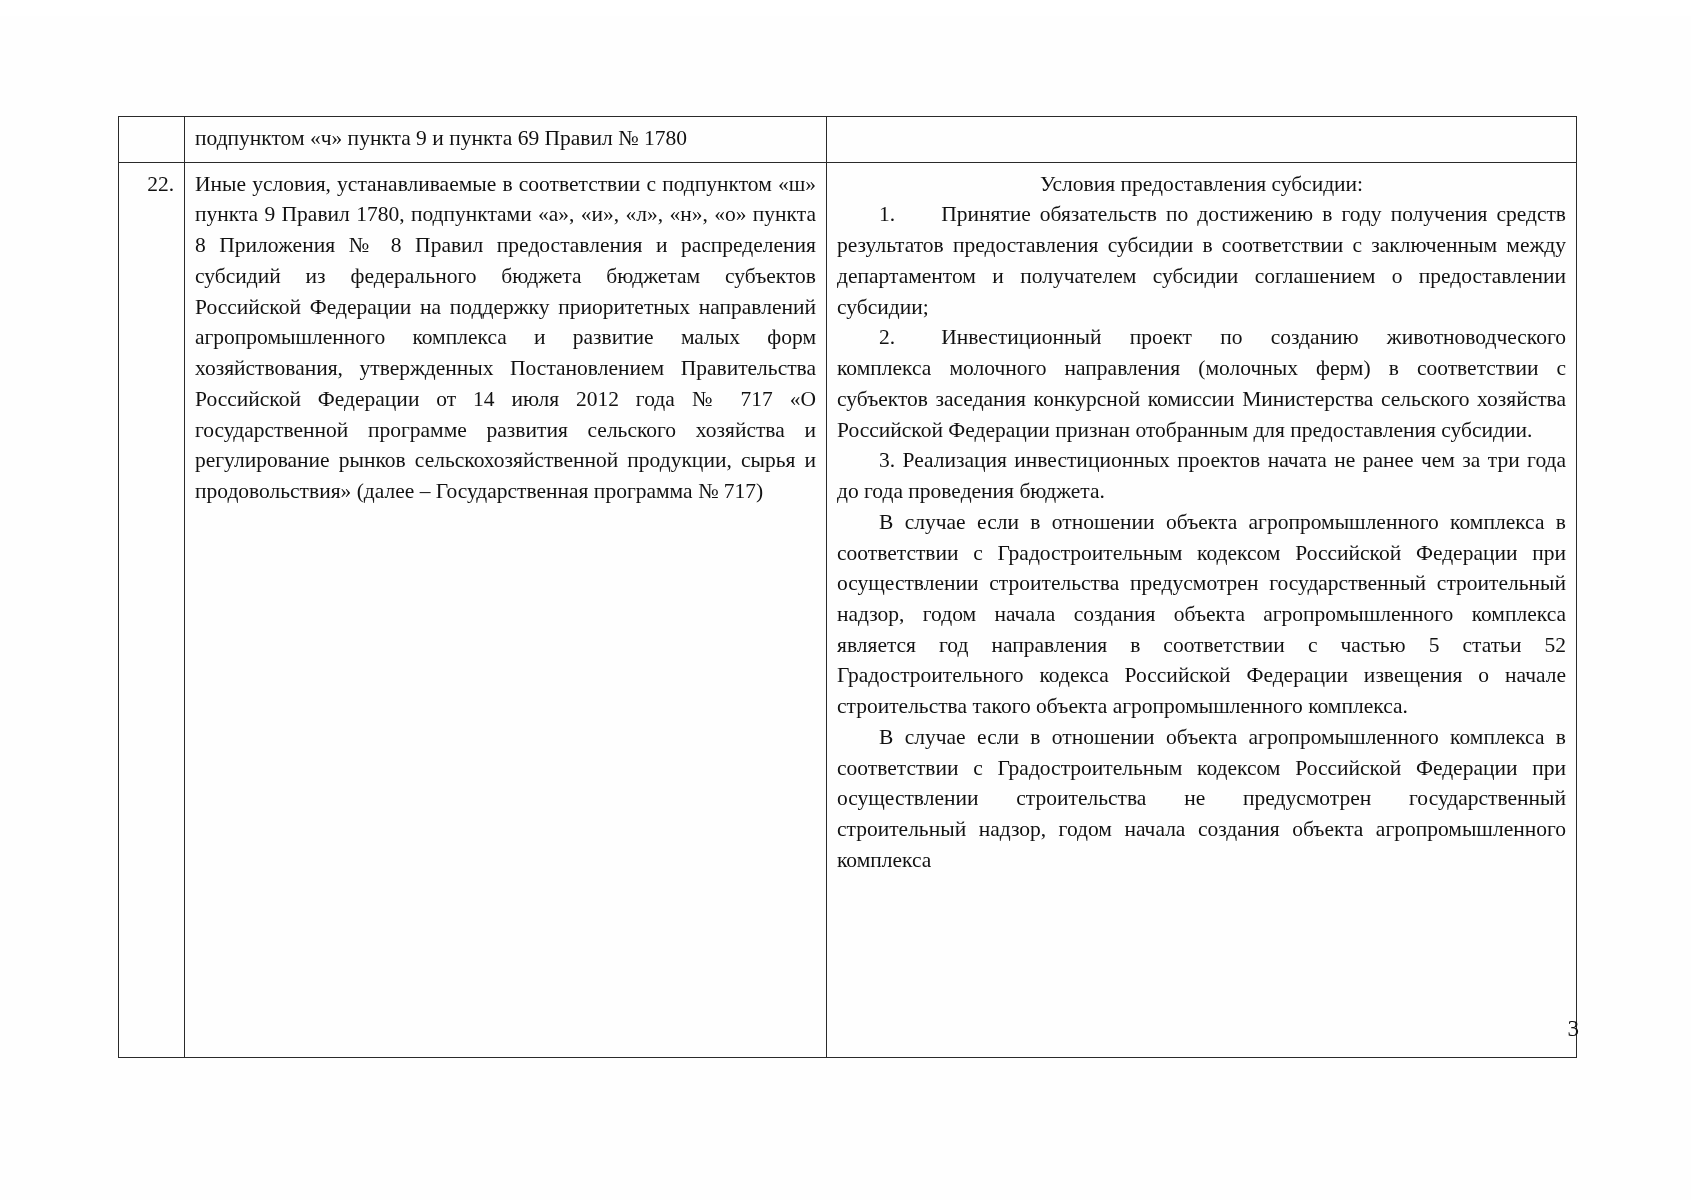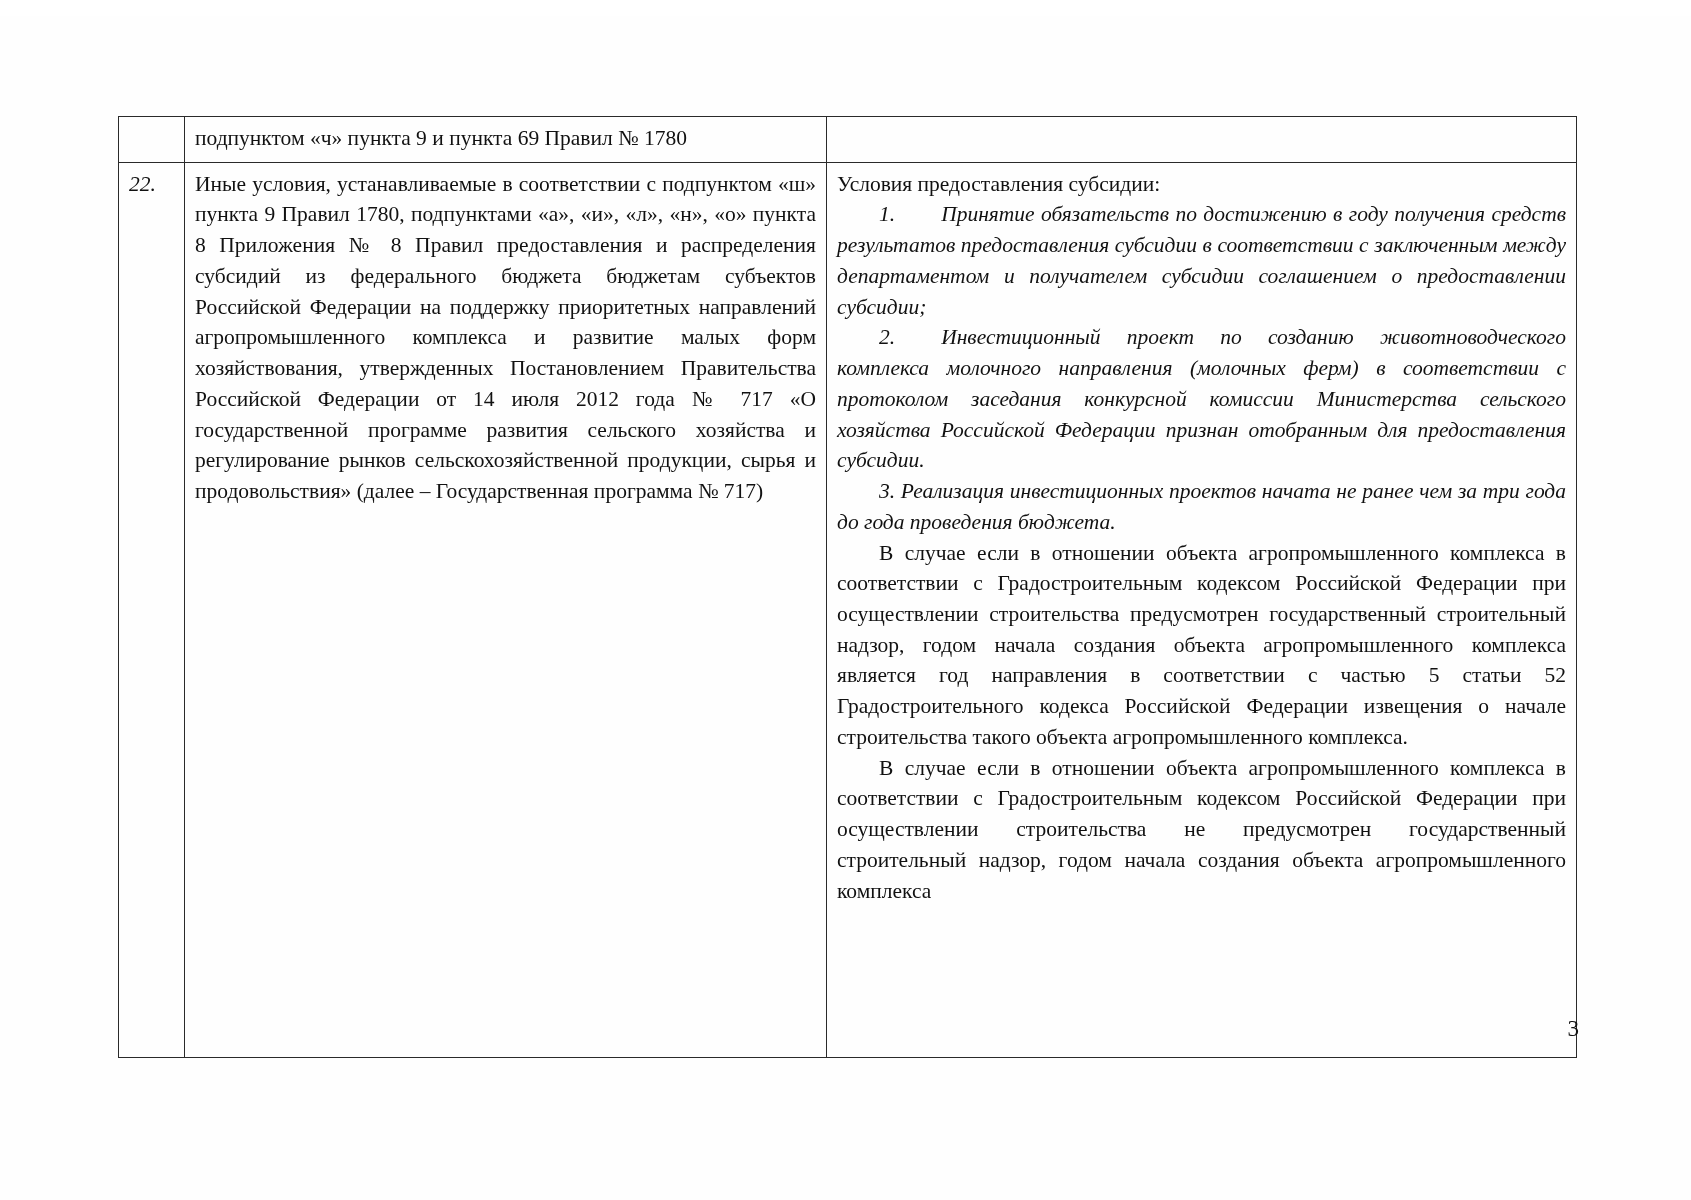--- a/index.html
+++ b/index.html
@@ -36,42 +36,40 @@
     vertical-align: top;
     padding: 6px 10px 8px 10px;
     font-size: 21.5px;
     line-height: 1.43;
   }
   col.c-num { width: 66px; }
   col.c-left { width: 642px; }
   col.c-right { width: 750px; }
 
   .cell-num {
-    text-align: left;
+    text-align: right;
     font-size: 21.5px;
     padding-top: 9px;
-    font-style: italic;
   }
   .cell-left p, .cell-right p {
     margin: 0;
     text-align: justify;
     text-justify: inter-word;
   }
   .cell-left p.just, .cell-right p.just {
     text-align: justify;
   }
   .cell-right p.center {
-    text-align: left;
+    text-align: center;
   }
   .indent {
     text-indent: 42px;
   }
   .indent-num {
     text-indent: 42px;
-    font-style: italic;
   }
   .tall-left {
     height: 880px;
   }
   .page-number {
     position: absolute;
     right: 112px;
     top: 1000px;
     font-size: 23px;
     font-family: "Liberation Serif", serif;
@@ -107,21 +105,21 @@
           <p class="just">Иные условия, устанавливаемые в соответствии с подпунктом «ш» пункта 9 Правил 1780, подпунктами «а», «и», «л», «н», «о» пункта 8 Приложения № 8 Правил предоставления и распределения субсидий из федерального бюджета бюджетам субъектов Российской Федерации на поддержку приоритетных направлений агропромышленного комплекса и развитие малых форм хозяйствования, утвержденных Постановлением Правительства Российской Федерации от 14 июля 2012 года № 717 «О государственной программе развития сельского хозяйства и регулирование рынков сельскохозяйственной продукции, сырья и продовольствия» (далее – Государственная программа № 717)</p>
         </td>
         <td class="cell-right">
           <p class="center">Условия предоставления субсидии:</p>
 
           <p class="just indent-num">
             <span>1.</span><span class="num-space"></span><span>Принятие обязательств по достижению в году получения средств результатов предоставления субсидии в соответствии с заключенным между департаментом и получателем субсидии соглашением о предоставлении субсидии;</span>
           </p>
 
           <p class="just indent-num">
-            <span>2.</span><span class="num-space"></span><span>Инвестиционный проект по созданию животноводческого комплекса молочного направления (молочных ферм) в соответствии с протоколом заседания конкурсной комиссии Министерства сельского хозяйства Российской Федерации признан отобранным для предоставления субсидии.</span>
+            <span>2.</span><span class="num-space"></span><span>Инвестиционный проект по созданию животноводческого комплекса молочного направления (молочных ферм) в соответствии с субъектов заседания конкурсной комиссии Министерства сельского хозяйства Российской Федерации признан отобранным для предоставления субсидии.</span>
           </p>
 
           <p class="just indent-num">
             <span>3.</span>&nbsp;<span>Реализация инвестиционных проектов начата не ранее чем за три года до года проведения бюджета.</span>
           </p>
 
           <p class="just indent">В случае если в отношении объекта агропромышленного комплекса в соответствии с Градостроительным кодексом Российской Федерации при осуществлении строительства предусмотрен государственный строительный надзор, годом начала создания объекта агропромышленного комплекса является год направления в соответствии с частью 5 статьи 52 Градостроительного кодекса Российской Федерации извещения о начале строительства такого объекта агропромышленного комплекса.</p>
           <p class="just indent">В случае если в отношении объекта агропромышленного комплекса в соответствии с Градостроительным кодексом Российской Федерации при осуществлении строительства не предусмотрен государственный строительный надзор, годом начала создания объекта агропромышленного комплекса</p>
         </td>
       </tr>

